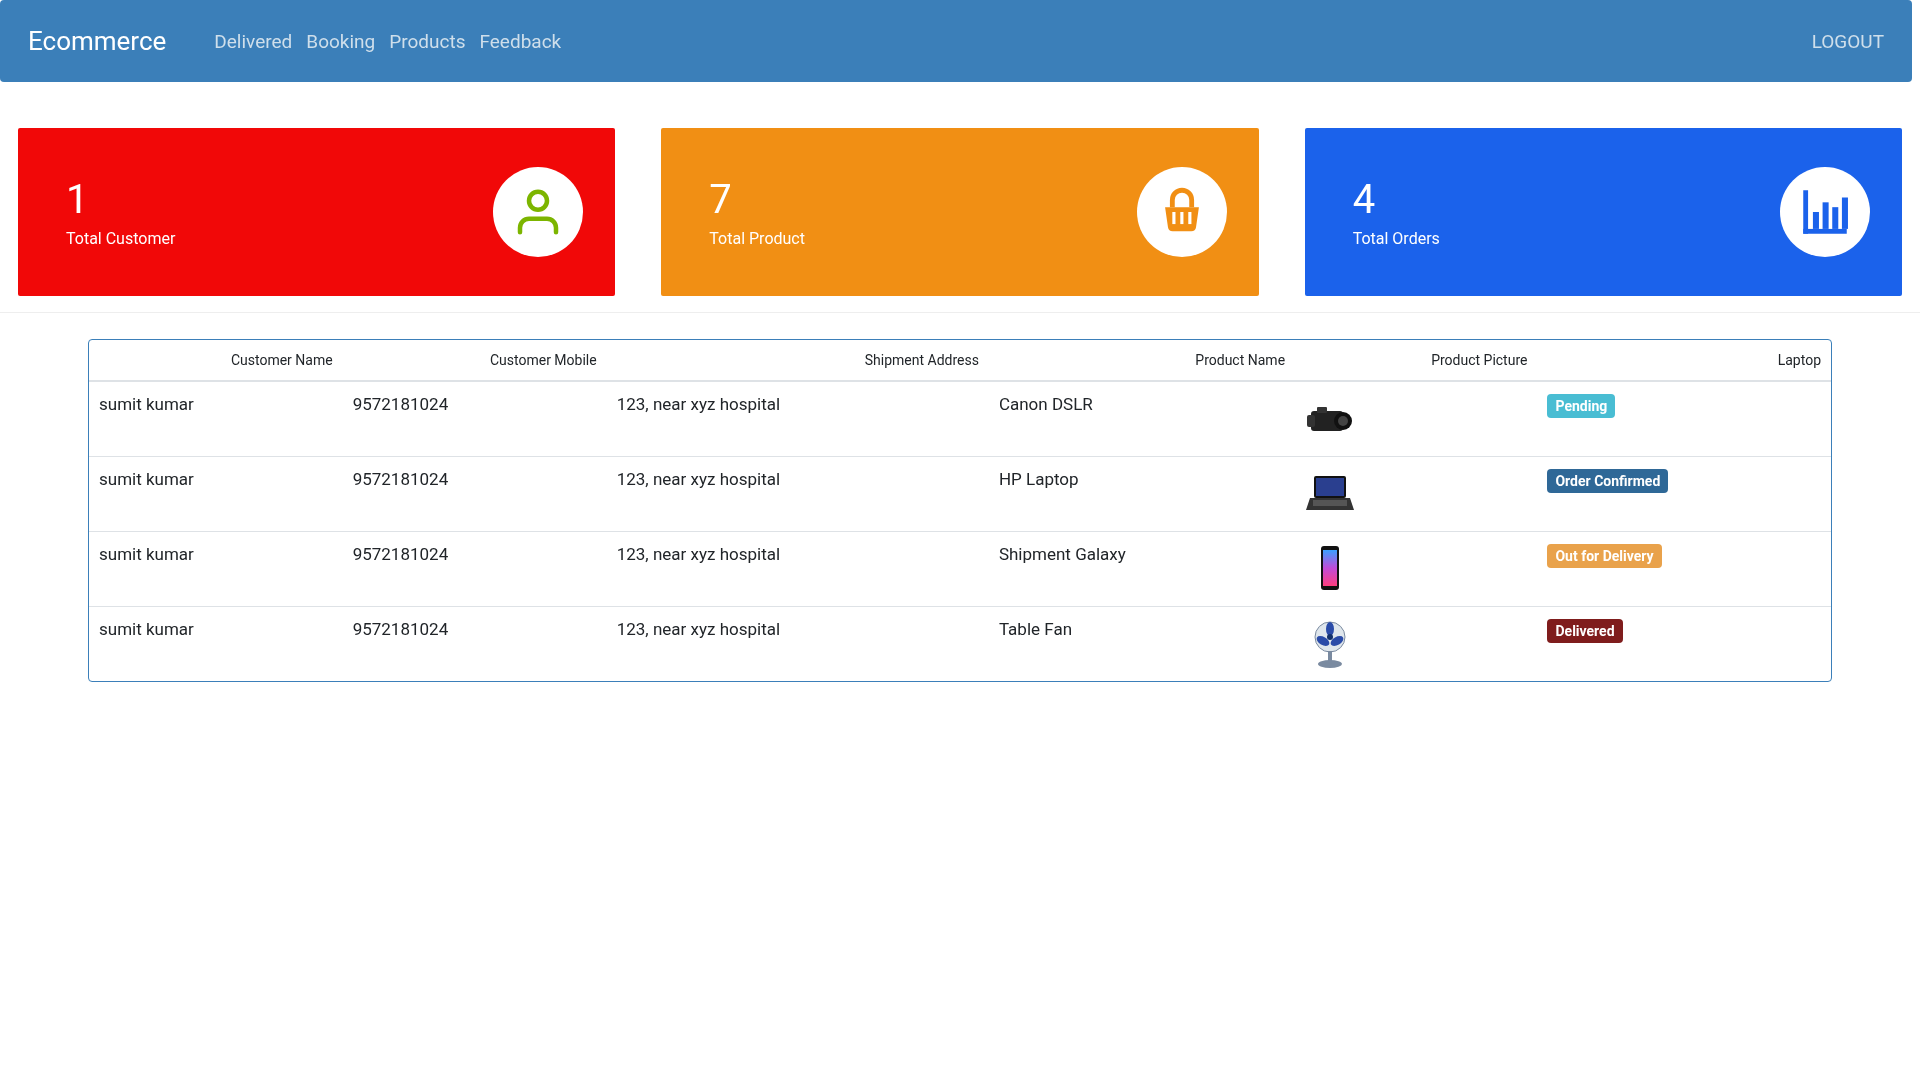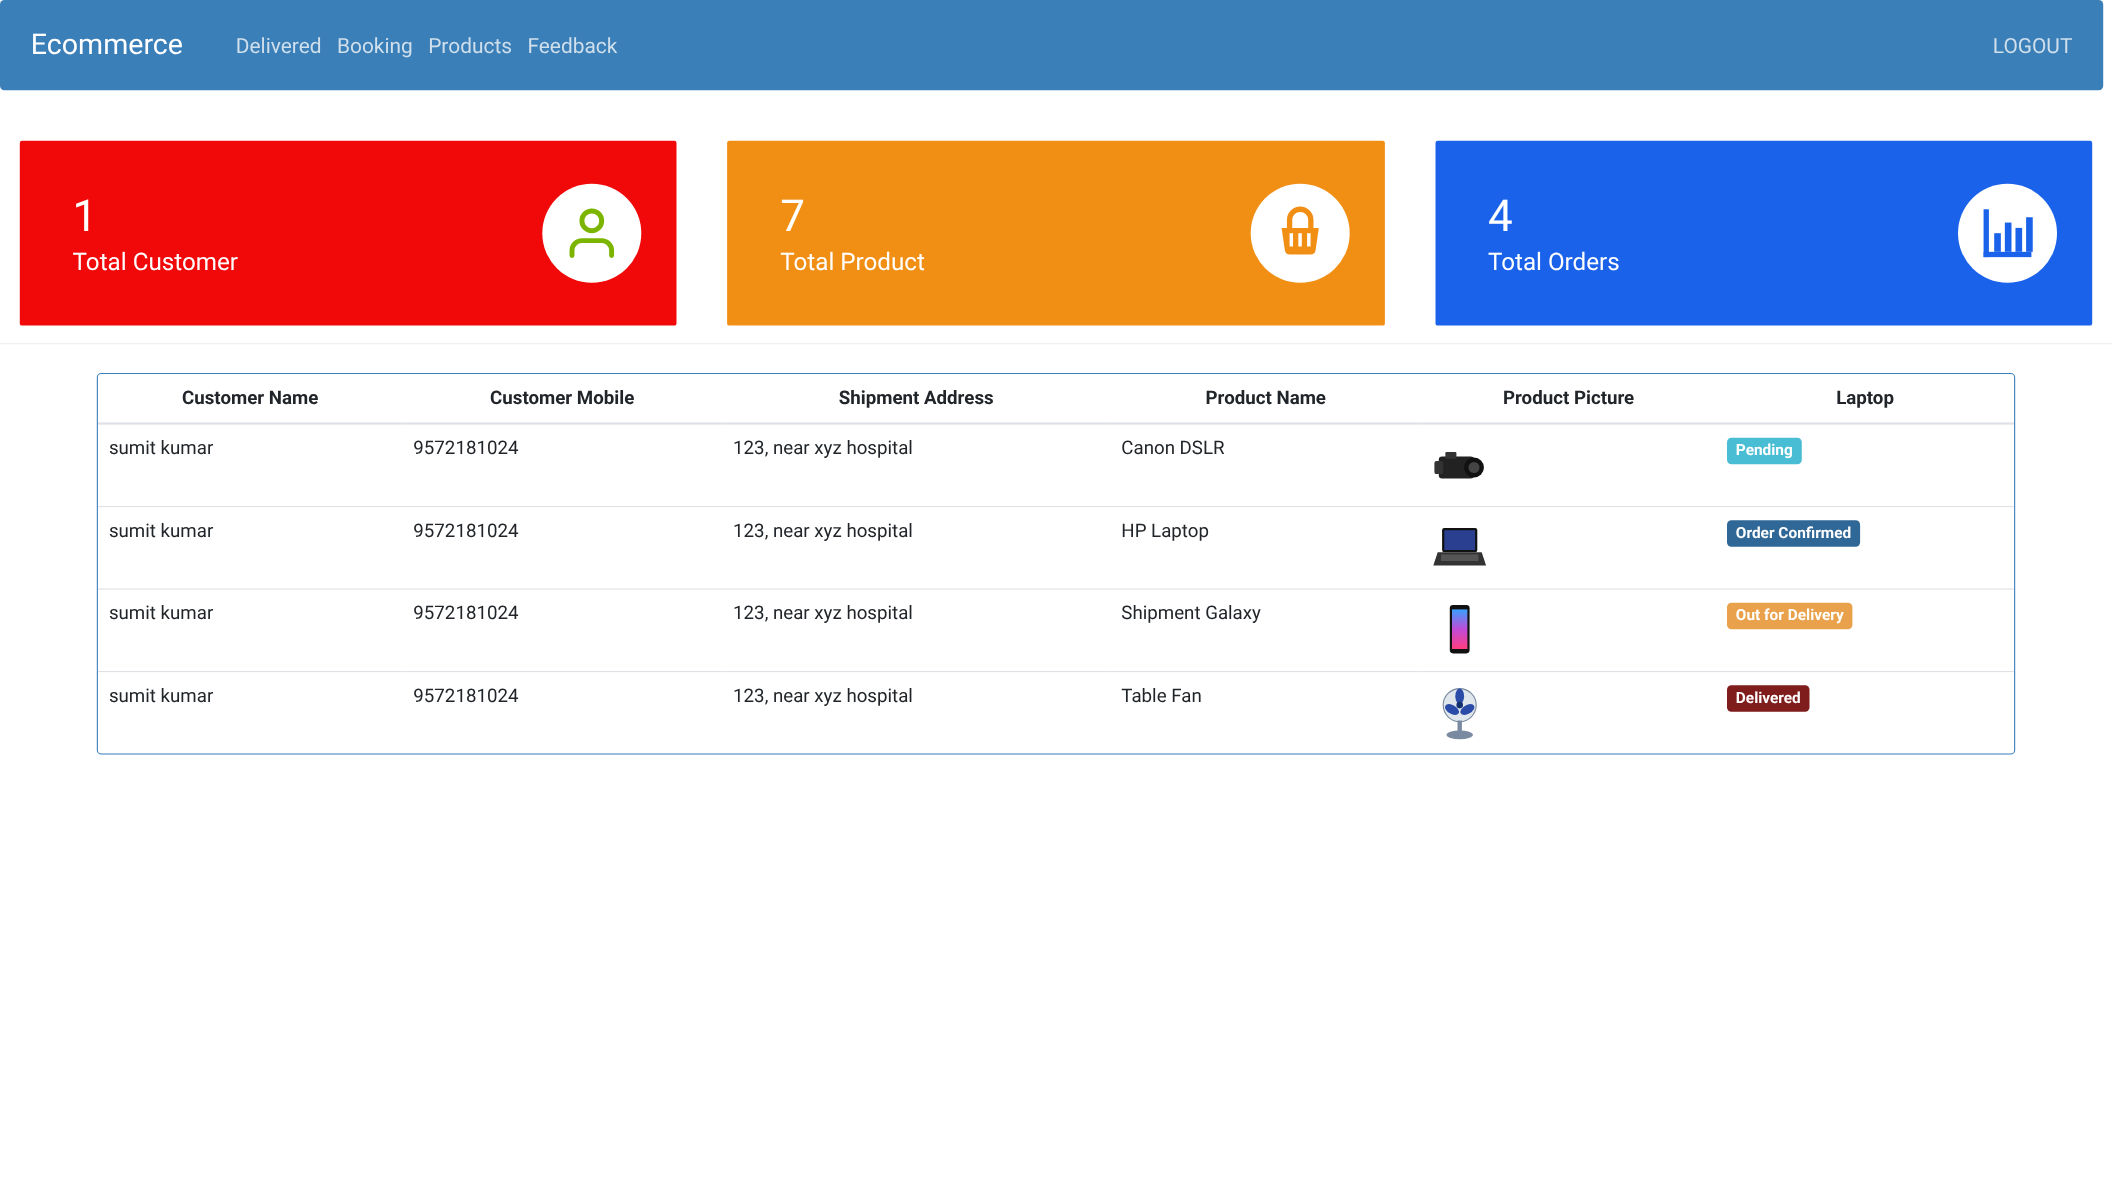--- a/index.html
+++ b/index.html
@@ -54,21 +54,21 @@
     padding: 30px 32px 30px 48px;
     display: flex;
     align-items: center;
     justify-content: space-between;
     min-height: 168px;
   }
   .card.red    { background: #f10808; }
   .card.orange { background: #f18f14; }
   .card.blue   { background: #1b62eb; }
   .card-left .num { font-size: 40px; font-weight: 400; }
-  .card-left .lbl { font-size: 22px; margin-top: 6px; }
+  .card-left .lbl { font-size: 16px; margin-top: 6px; }
   .icon-circle {
     width: 90px; height: 90px;
     border-radius: 50%;
     background: #fff;
     display: flex;
     align-items: center;
     justify-content: center;
   }
   .icon-circle svg { display: block; }
   .divider {
@@ -85,23 +85,23 @@
   }
   .booking-header {
     background: #3b7fb9;
     color: #fff;
     text-align: center;
     font-size: 21px;
     padding: 10px 0;
   }
   table { width: 100%; border-collapse: collapse; }
   thead th {
-    text-align: center;
-    font-size: 17px;
-    font-weight: 700;
+    text-align: right;
+    font-size: 14px;
+    font-weight: 400;
     padding: 12px 10px;
     border-bottom: 2px solid #dee2e6;
   }
   tbody td {
     font-size: 17px;
     padding: 12px 10px;
     border-top: 1px solid #dee2e6;
     vertical-align: top;
   }
   .prod-pic {

